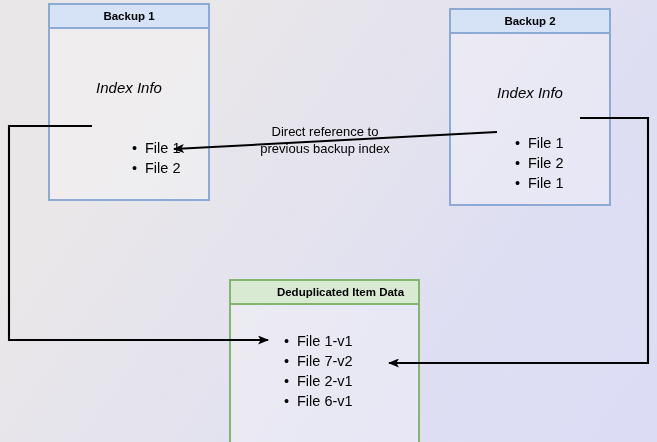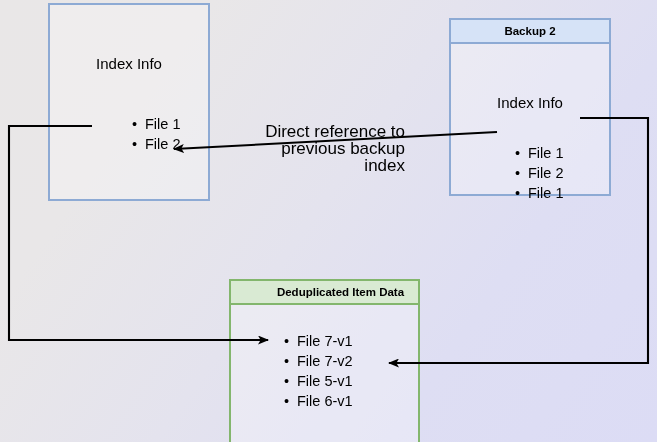--- a/index.html
+++ b/index.html
@@ -55,20 +55,21 @@
   .node.green .node-body { background: transparent; }
 
   
   .index-title {
     position: absolute;
     left: 0;
     right: 0;
     text-align: center;
     font-size: 15px;
     color: #000;
+    font-style: italic;
   }
   .file-list {
     position: absolute;
     margin: 0;
     padding: 0 0 0 16px;
     list-style: none;
     font-size: 14.5px;
     color: #000;
   }
   .file-list li {
@@ -80,22 +81,22 @@
     position: absolute;
     left: -13px;
     top: 0;
     font-size: 14.5px;
     line-height: 20px;
   }
 
   
   .caption {
     position: absolute;
-    text-align: right;
-    font-size: 17px;
+    text-align: center;
+    font-size: 13px;
     line-height: 17px;
     color: #000;
     white-space: pre-line;
   }
 
   
   #connectors {
     position: absolute;
     left: 0;
     top: 0;
@@ -103,48 +104,49 @@
     height: 442px;
     pointer-events: none;
   }
 </style>
 </head>
 <body>
 
 <div id="canvas">
 
   <div class="node blue" style="left:48px; top:3px; width:162px; height:198px;">
+    <div class="node-header">Backup 1</div>
     <div class="node-body">
       <div class="index-title" style="top:50px;">Index Info</div>
       <ul class="file-list" style="left:79px; top:109px;">
         <li><span class="bullet">•</span><span>File 1</span></li>
         <li><span class="bullet">•</span><span>File 2</span></li>
       </ul>
     </div>
   </div>
 
-  <div class="node blue" style="left:449px; top:18px; width:162px; height:178px;">
+  <div class="node blue" style="left:449px; top:8px; width:162px; height:198px;">
     <div class="node-header">Backup 2</div>
     <div class="node-body">
       <div class="index-title" style="top:50px;">Index Info</div>
       <ul class="file-list" style="left:61px; top:99px;">
         <li><span class="bullet">•</span><span>File 1</span></li>
         <li><span class="bullet">•</span><span>File 2</span></li>
         <li><span class="bullet">•</span><span>File 1</span></li>
       </ul>
     </div>
   </div>
 
   <div class="node green" style="left:229px; top:279px; width:191px; height:166px;">
     <div class="node-header">Deduplicated Item Data</div>
     <div class="node-body">
       <ul class="file-list" style="left:50px; top:26px;">
-        <li><span class="bullet">•</span><span>File 7-v1</span></li>
+        <li><span class="bullet">•</span><span>File 1-v1</span></li>
         <li><span class="bullet">•</span><span>File 7-v2</span></li>
-        <li><span class="bullet">•</span><span>File 5-v1</span></li>
+        <li><span class="bullet">•</span><span>File 2-v1</span></li>
         <li><span class="bullet">•</span><span>File 6-v1</span></li>
       </ul>
     </div>
   </div>
 
   <div class="caption" style="left:245px; top:123px; width:160px;">Direct reference to
 previous backup index</div>
 
   <svg id="connectors" viewBox="0 0 657 442">
     <defs>

